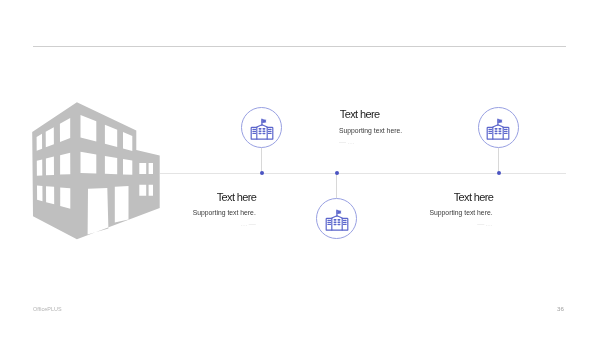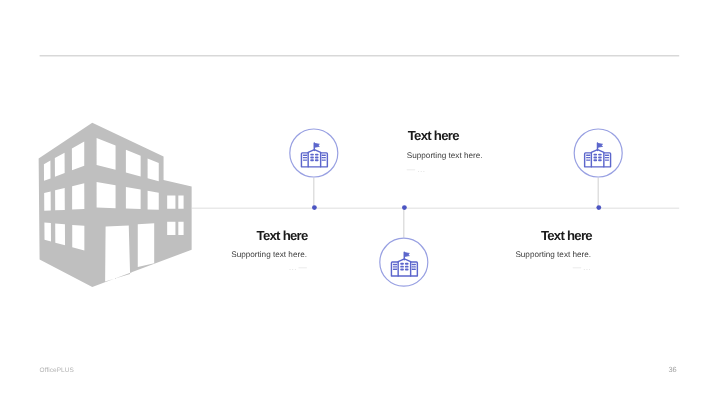--- a/index.html
+++ b/index.html
@@ -5,21 +5,21 @@
   html,body{margin:0;padding:0;}
   body{width:600px;height:337px;background:#fff;font-family:"Liberation Sans",sans-serif;overflow:hidden;}
   .slide{position:relative;width:600px;height:337px;background:#fff;overflow:hidden;}
   .top-rule{position:absolute;left:33px;top:46px;width:533px;height:1px;background:#cfcfcf;}
   .timeline{position:absolute;left:33px;top:172.5px;width:533px;height:1px;background:#e4e4e4;}
   .bldg{position:absolute;left:0;top:0;}
   .node-circle{position:absolute;width:41px;height:41px;border-radius:50%;border:1px solid #98a0e2;background:#fff;box-sizing:border-box;}
   .node-circle .icon{position:absolute;left:50%;top:50%;margin-left:-13px;margin-top:-13px;}
   .connector{position:absolute;width:1px;background:#d8d8d8;}
   .dot{position:absolute;width:4px;height:4px;border-radius:50%;background:#4b54c2;}
-  .thead{position:absolute;font-size:11px;font-weight:bold;color:#1c1c1c;letter-spacing:-0.62px;line-height:11px;white-space:nowrap;}
+  .thead{position:absolute;font-size:11px;font-weight:normal;color:#1c1c1c;letter-spacing:-0.62px;line-height:11px;white-space:nowrap;}
   .tsub{position:absolute;font-size:6.8px;color:#3a3a3a;line-height:7px;white-space:nowrap;}
   .tdots{position:absolute;font-size:7px;color:#e2e2e2;line-height:7px;white-space:nowrap;}
   .ta-right{text-align:right;}
   .footer-left{position:absolute;left:33px;top:306px;font-size:5.4px;color:#b3b3b3;letter-spacing:.05px;}
   .footer-right{position:absolute;left:557px;top:305px;font-size:6.2px;color:#a0a0a0;}
 </style>
 </head>
 <body>
 
 <div class="slide">

